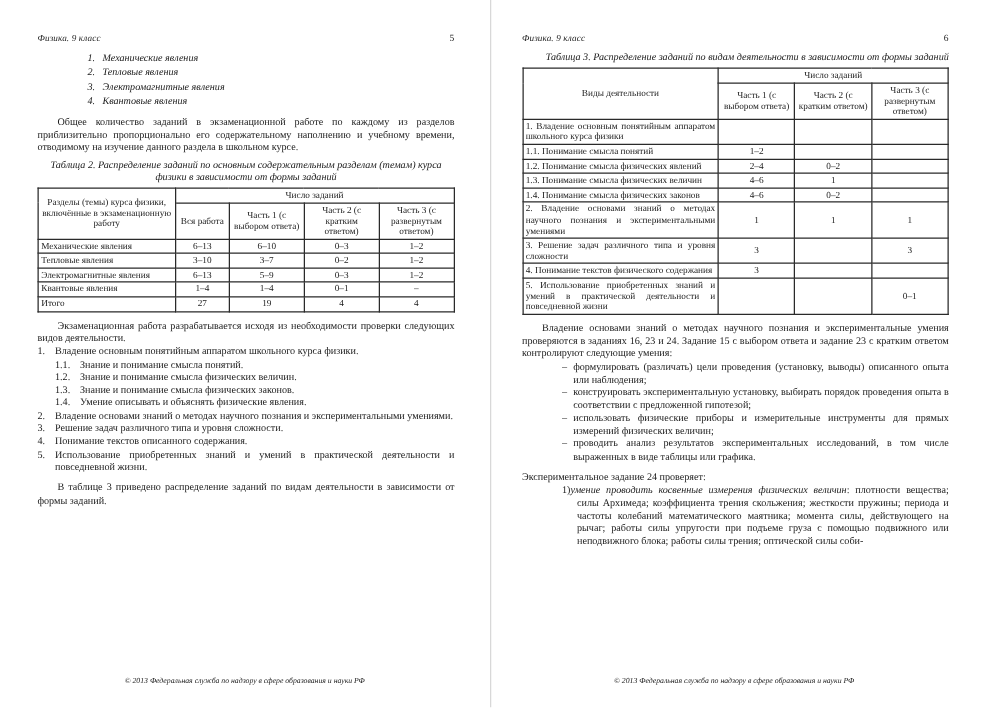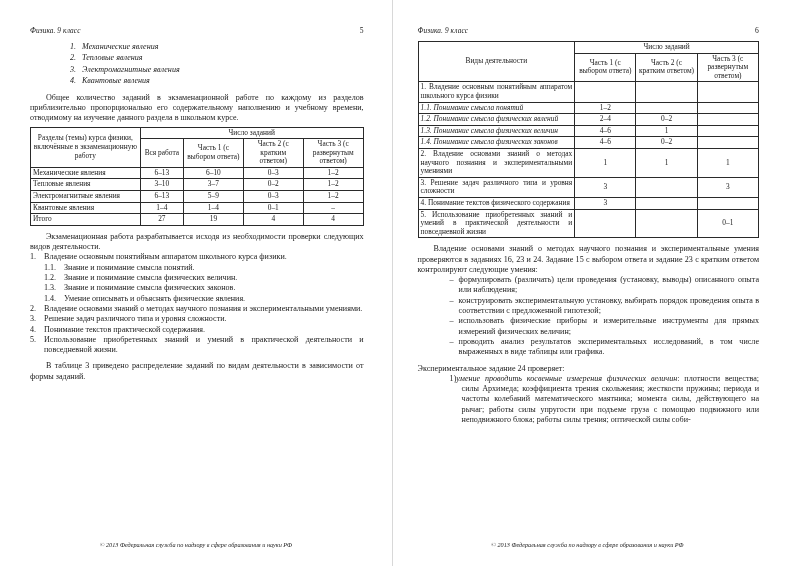--- a/index.html
+++ b/index.html
@@ -145,21 +145,20 @@
   }
   table.doc td.label {
     text-align: justify;
     text-align-last: left;
   }
   table.doc td.num {
     text-align: center;
     vertical-align: middle;
   }
   table.doc td.ital {
-    font-style: italic;
   }
   .t2 .hdr-left { text-align: center; }
 
   
   .exp-lead { font-size: 8.1px; line-height: 10.3px; margin: 0; }
   .exp-item {
     font-size: 8.1px;
     line-height: 10.3px;
     text-align: justify;
     padding-left: 44px;
@@ -198,20 +197,21 @@
       <li>Электромагнитные явления</li>
       <li>Квантовые явления</li>
     </ol>
 
     <div class="gap"></div>
 
     <p class="body">Общее количество заданий в экзаменационной работе по каждому из разделов приблизительно пропорционально его содержательному наполнению и учебному времени, отводимому на изучение данного раздела в школьном курсе.</p>
 
     <div class="gap-sm"></div>
 
+    <div class="tcap">Таблица 2. Распределение заданий по основным содержательным разделам (темам) курса физики в зависимости от формы заданий</div>
 
     <table class="doc t2">
       <colgroup>
         <col style="width:33%">
           <col style="width:13%">
           <col style="width:18%">
           <col style="width:18%">
           <col style="width:18%">
       </colgroup>
       <thead>
@@ -293,21 +293,21 @@
       <li>
         <span class="num">2.</span>
         <span class="txt">Владение основами знаний о методах научного познания и экспериментальными умениями.</span>
       </li>
       <li>
         <span class="num">3.</span>
         <span class="txt">Решение задач различного типа и уровня сложности.</span>
       </li>
       <li>
         <span class="num">4.</span>
-        <span class="txt">Понимание текстов практической содержания.</span>
+        <span class="txt">Понимание текстов описанного содержания.</span>
       </li>
       <li>
         <span class="num">5.</span>
         <span class="txt">Использование приобретенных знаний и умений в практической деятельности и повседневной жизни.</span>
       </li>
     </ul>
 
     <div class="gap"></div>
 
     <p class="body">В таблице 3 приведено распределение заданий по видам деятельности в зависимости от формы заданий.</p>
@@ -316,20 +316,21 @@
   </div>
 
   <div class="page right">
     <div class="gutter-line"></div>
 
     <div class="runhead">
       <span>Физика. 9 класс</span>
       <span class="pageno">6</span>
     </div>
 
+    <div class="tcap right-al">Таблица 3. Распределение заданий по видам деятельности в зависимости от формы заданий</div>
 
     <table class="doc t3">
       <colgroup>
         <col style="width:46%">
           <col style="width:18%">
           <col style="width:18%">
           <col style="width:18%">
       </colgroup>
       <thead>
         <tr>

